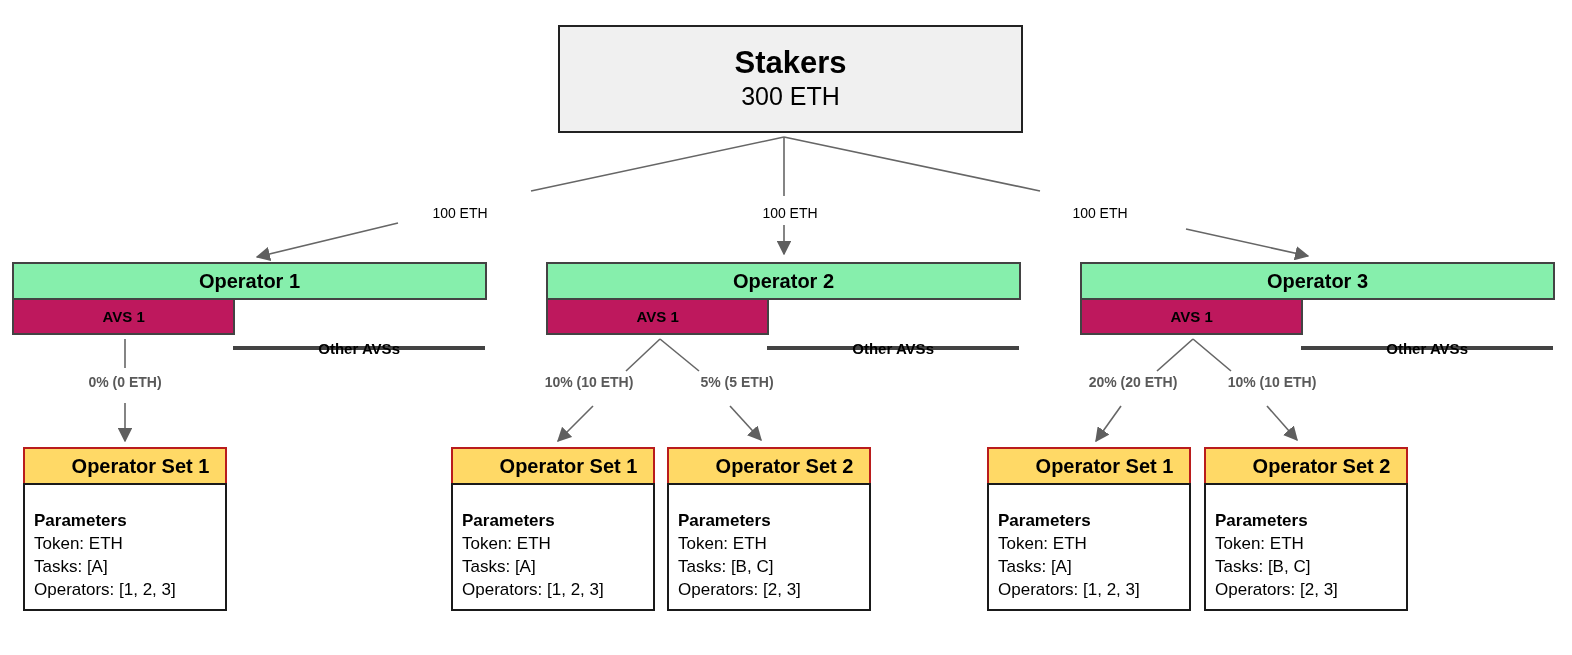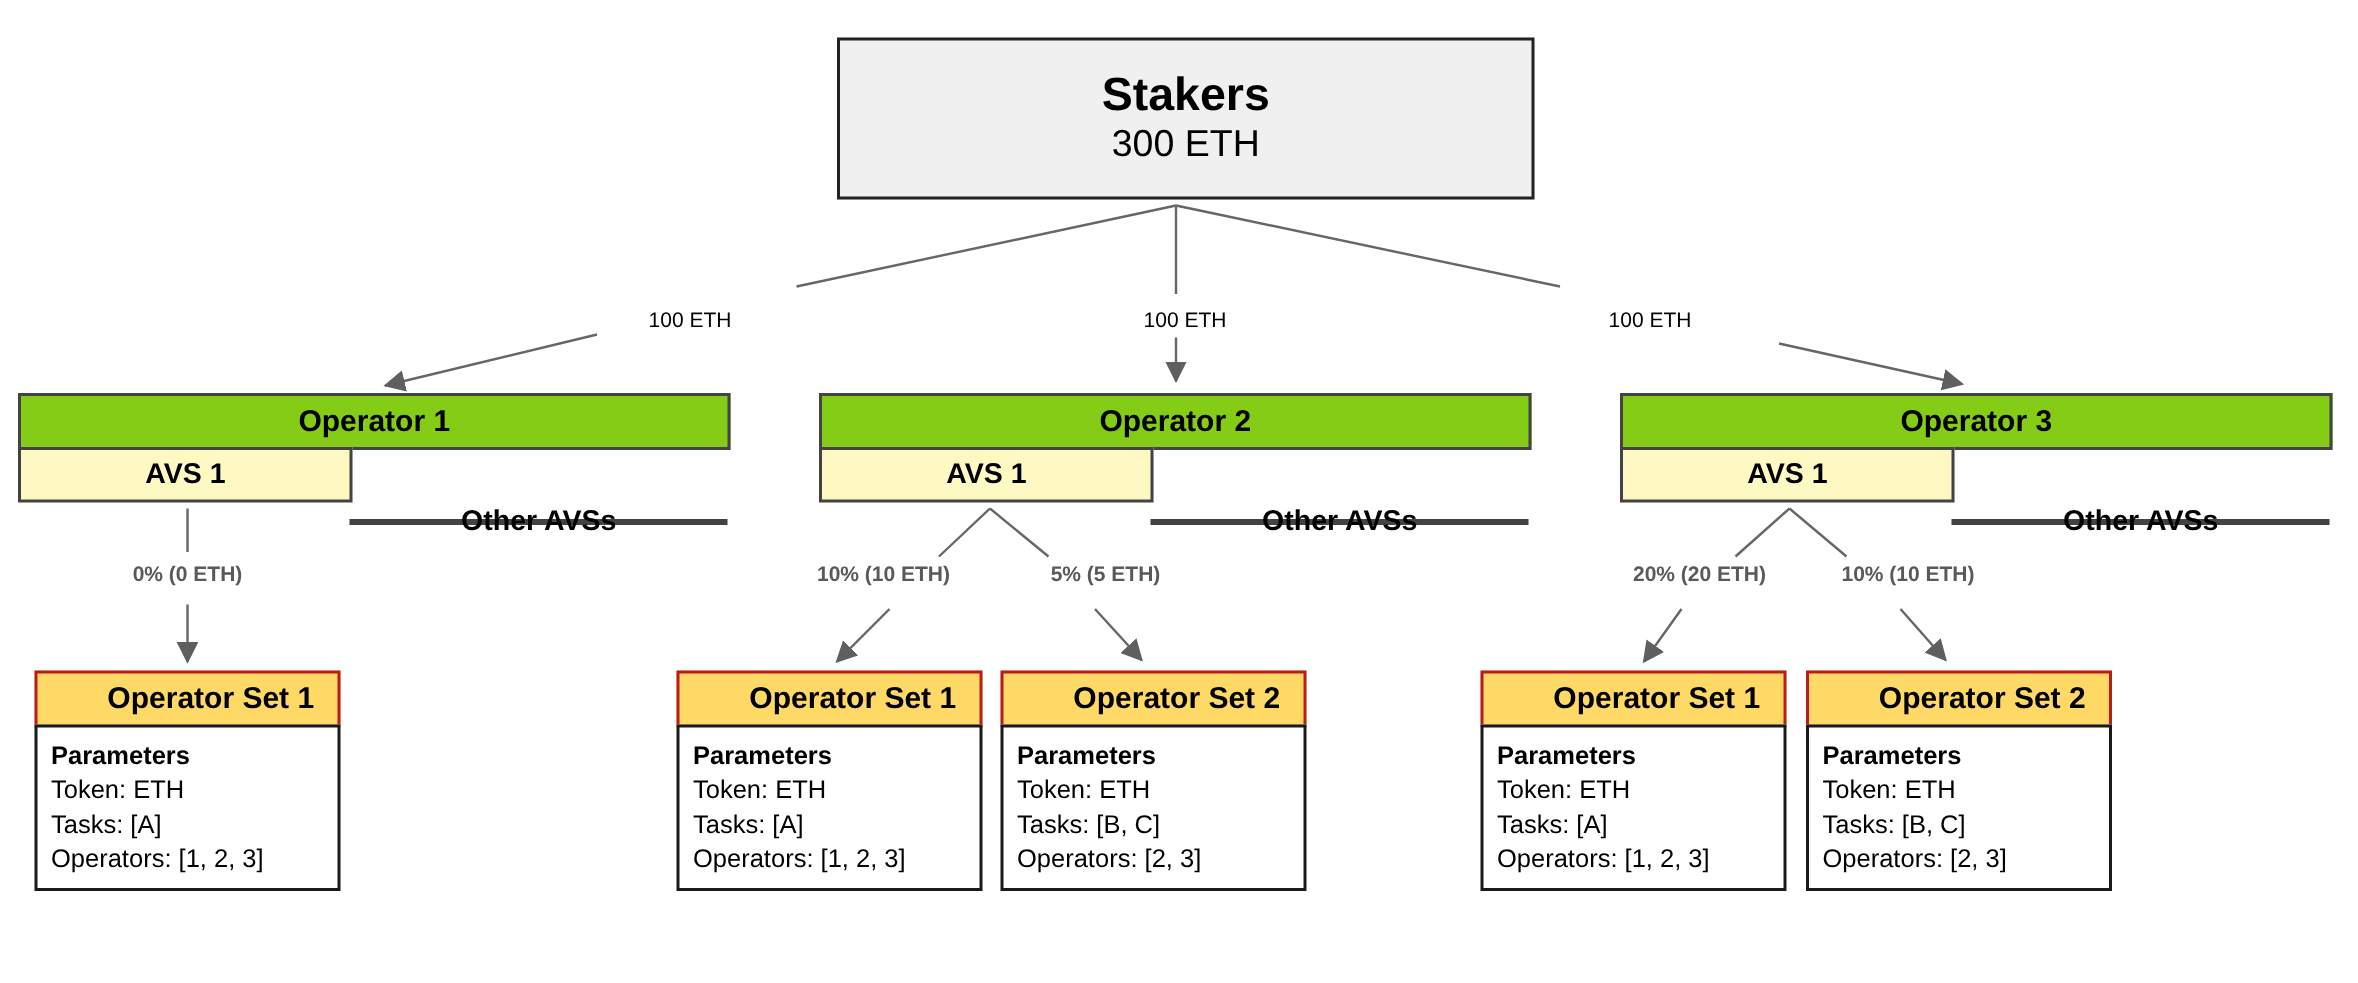--- a/index.html
+++ b/index.html
@@ -24,45 +24,45 @@
     font-size:14px;text-align:center;
   }
   .pct-label{
     position:absolute;width:170px;top:374px;z-index:1;
     font-size:14px;font-weight:bold;color:#595959;text-align:center;white-space:nowrap;
   }
 
   
   .op-bar{position:absolute;top:262px;width:475px;z-index:1;}
   .op-header{
-    height:38px;background:#84cc16;border:2px solid #434343;box-sizing:border-box;
+    height:38px;background:#86efac;border:2px solid #434343;box-sizing:border-box;
     display:flex;align-items:center;justify-content:center;
     font-size:20px;font-weight:bold;
   }
   .op-avs-row{display:flex;margin-top:-2px;height:37px;}
   .avs-cell{
-    background:#fef9c3;border:2px solid #434343;box-sizing:border-box;
+    background:#be185d;border:2px solid #434343;box-sizing:border-box;
     display:flex;align-items:center;justify-content:center;
-    font-size:19px;font-weight:bold;text-align:center;
+    font-size:15px;font-weight:bold;text-align:center;
   }
   .avs-cell.first{width:47%;}
   .avs-cell.second{width:53%;margin-left:-2px;margin-top:48px;}
 
   
   .set-box{position:absolute;top:447px;width:204px;z-index:1;}
   .set-header{
     height:38px;background:#ffd966;border:2px solid #b91c1c;box-sizing:border-box;
     display:flex;align-items:center;justify-content:center;
     font-size:20px;font-weight:bold;padding-left:31px;
   }
   .set-body{
     margin-top:-2px;background:#ffffff;border:2px solid #1a1a1a;box-sizing:border-box;
     padding:7px 9px 8px 9px;font-size:17px;line-height:23px;
   }
-  .param-heading{font-weight:bold;}
+  .param-heading{font-weight:bold;margin-top:17px;}
 </style>
 </head>
 <body>
 
 <div class="canvas">
 
   <svg class="edges" width="1572" height="655" viewBox="0 0 1572 655">
     <defs>
       <marker id="arrow" viewBox="0 0 10 10" refX="9" refY="5" markerWidth="9" markerHeight="9" orient="auto-start-reverse">
         <path d="M0,0 L10,5 L0,10 z" fill="#5f5f5f"></path>

